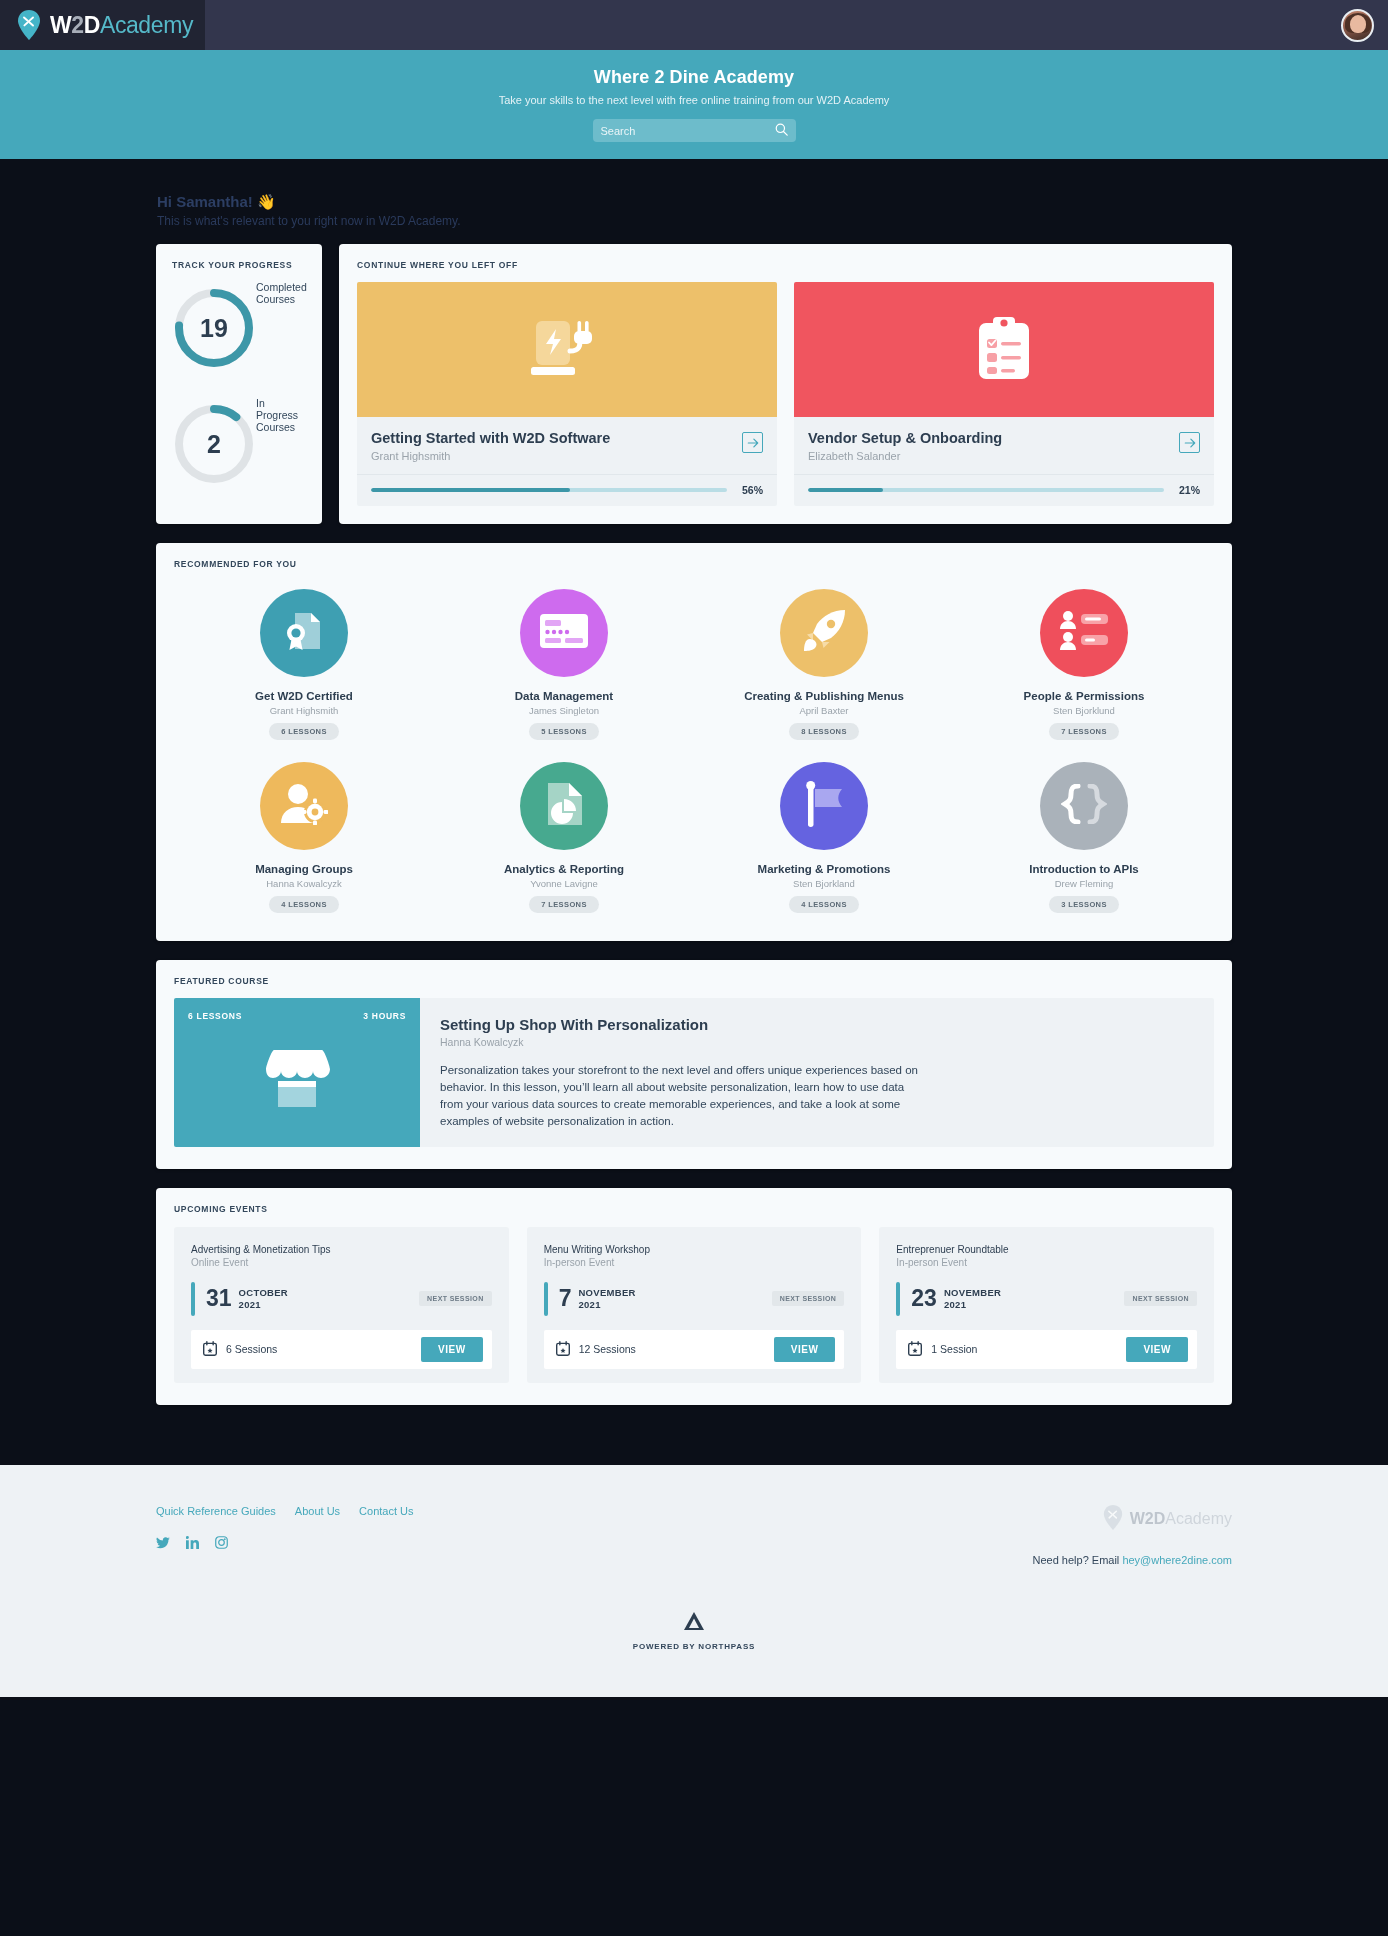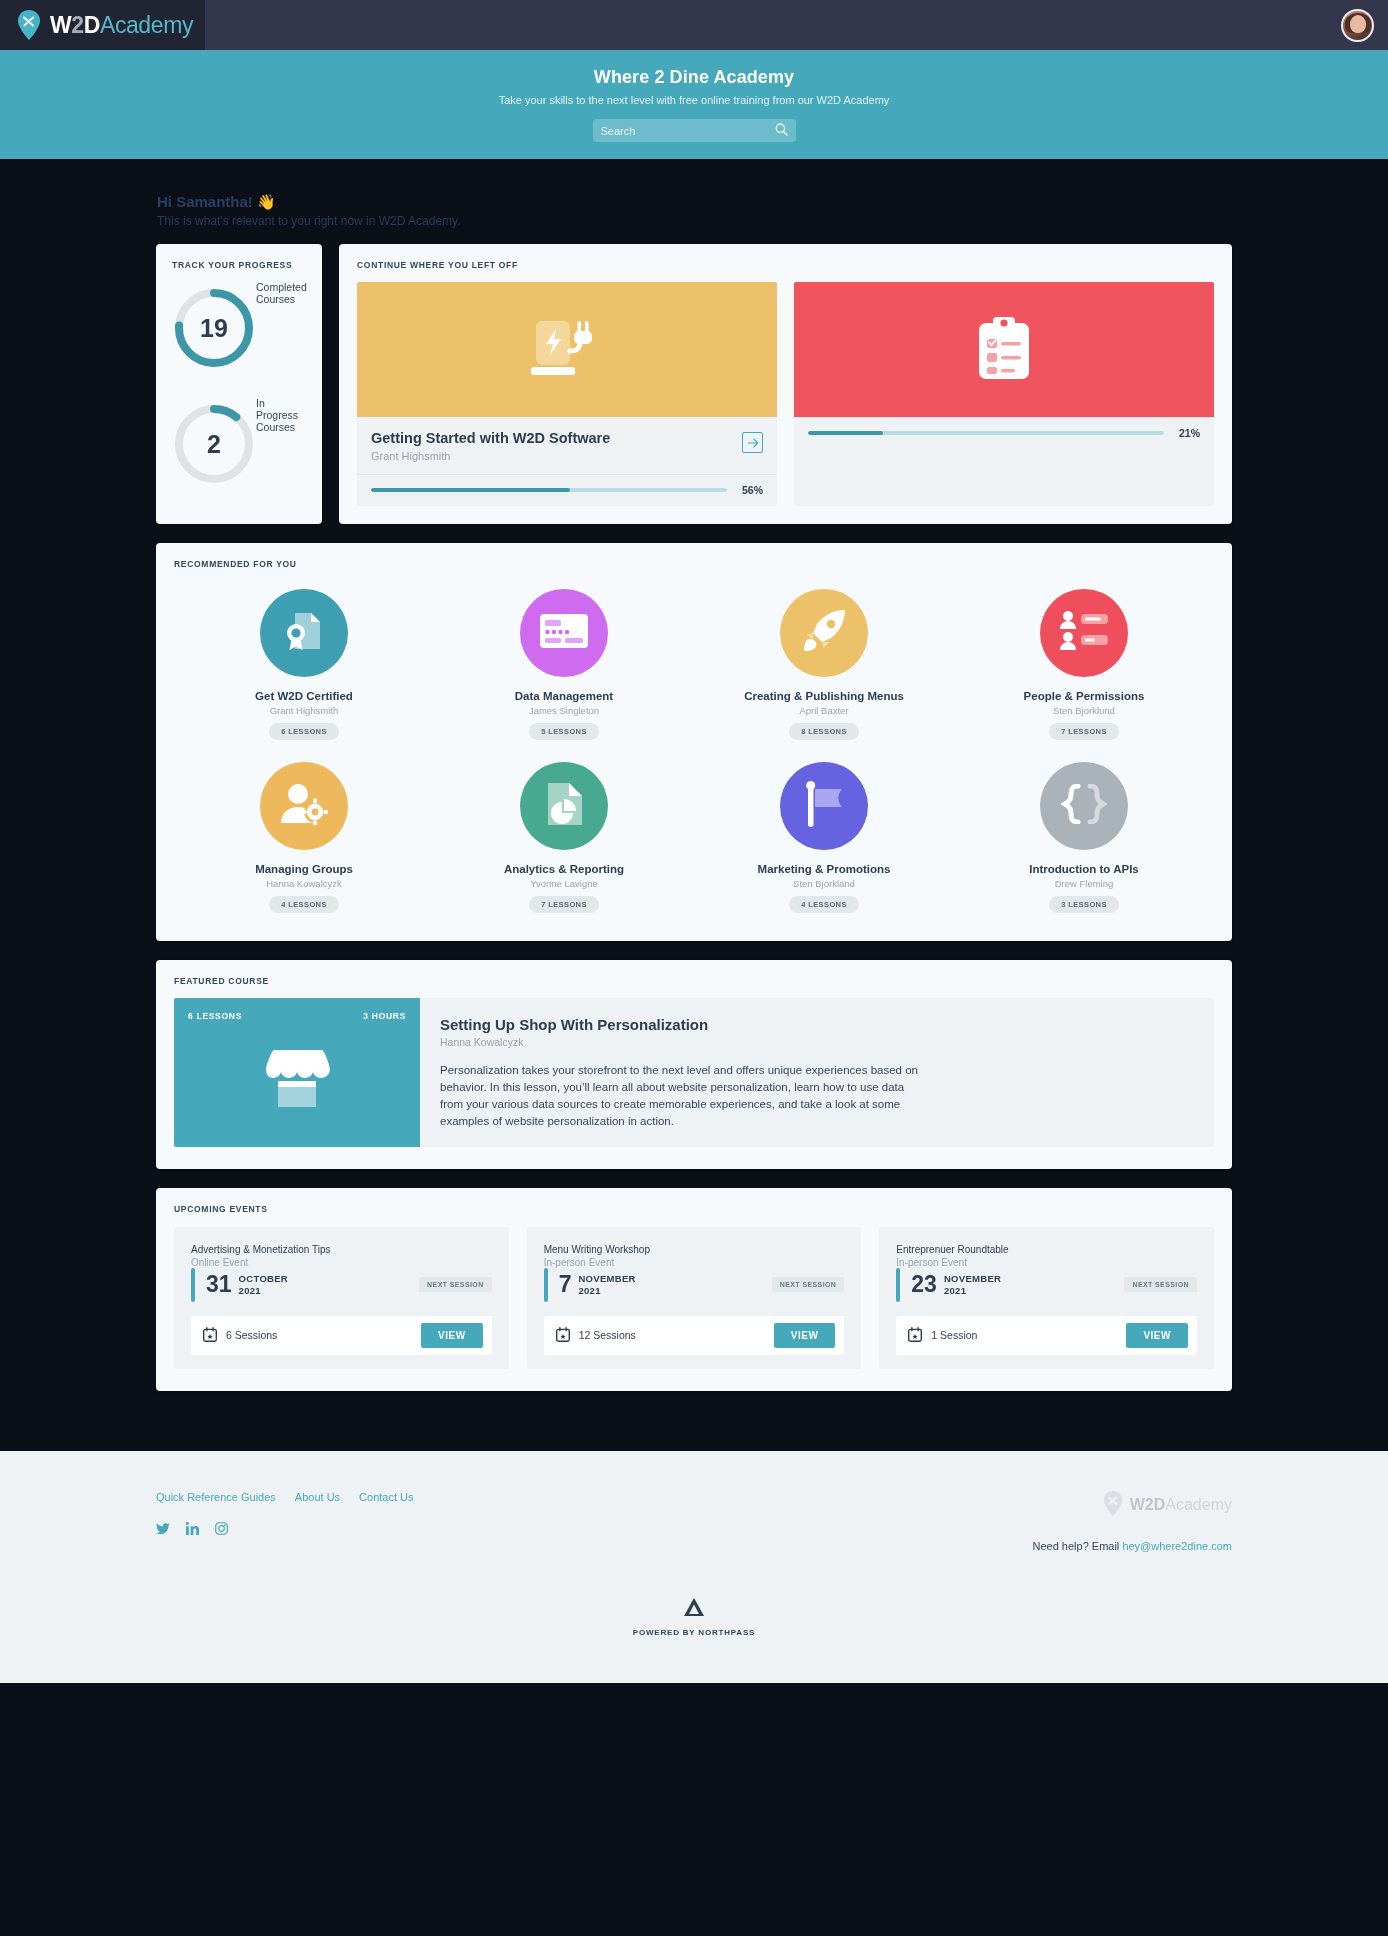--- a/index.html
+++ b/index.html
@@ -174,21 +174,21 @@
   .feat-title { font-size: 15px; font-weight: bold; color: #2d3e50; }
   .feat-author { font-size: 10.5px; color: #9aa3ab; margin-top: 3px; }
   .feat-desc { margin-top: 14px; font-size: 11.5px; line-height: 1.5; color: #33475b; max-width: 490px; }
 
   
   .events-card { margin-top: 19px; padding: 16px 18px 22px; }
   .events-grid { display: grid; grid-template-columns: repeat(3,1fr); gap: 18px; margin-top: 13px; }
   .event { background: #eef2f5; border-radius: 3px; padding: 17px 17px 14px; }
   .event-title { font-size: 10px; color: #2d3e50; }
   .event-type { font-size: 10px; color: #9aa3ab; margin-top: 2px; }
-  .event-date-row { display: flex; align-items: center; }
+  .event-date-row { display: flex; align-items: center; margin-top: 14px; }
   .date-bar { width: 4px; height: 34px; background: #45a8bb; border-radius: 2px; margin-right: 11px; }
   .date-day { font-size: 23px; font-weight: bold; color: #2d3e50; line-height: 1; }
   .date-mon { font-size: 9.5px; font-weight: bold; color: #2d3e50; line-height: 1.25; letter-spacing:.3px; margin-left: 7px; }
   .next-pill {
     margin-left: auto; background: #e2e7ea; color: #6c7a86;
     font-size: 7px; font-weight: bold; letter-spacing: .4px;
     padding: 4px 8px; border-radius: 2px;
   }
   .event-foot {
     margin-top: 14px; background: #ffffff; border-radius: 2px;
@@ -340,20 +340,31 @@
                   <circle cx="29" cy="8" r="3.6" fill="#f0555f"></circle>
                   <rect x="12" y="24" width="10" height="9" rx="2.5" fill="#f7a0a6"></rect>
                   <rect x="12" y="38" width="10" height="9" rx="2.5" fill="#f7a0a6"></rect>
                   <rect x="12" y="52" width="10" height="7" rx="2.5" fill="#f7a0a6"></rect>
                   <rect x="26" y="27" width="20" height="3.4" rx="1.7" fill="#f7a0a6"></rect>
                   <rect x="26" y="41" width="20" height="3.4" rx="1.7" fill="#f7a0a6"></rect>
                   <rect x="26" y="54" width="14" height="3.4" rx="1.7" fill="#f7a0a6"></rect>
                   <path d="M14 27.5l2.4 2.6 4-4.6" stroke="#ffffff" stroke-width="1.8" fill="none" stroke-linecap="round" stroke-linejoin="round"></path>
                 </svg>
               </span>
+            </div>
+            <div class="tile-body">
+              <div>
+                <div class="tile-title">Vendor Setup &amp; Onboarding</div>
+                <div class="tile-author">Elizabeth Salander</div>
+              </div>
+              <button class="arrow-btn">
+                <svg width="12" height="12" viewBox="0 0 14 14">
+                    <path d="M1.5 7h11M8 2.5L12.5 7 8 11.5" stroke="#45a8bb" stroke-width="1.4" fill="none" stroke-linecap="round" stroke-linejoin="round"></path>
+                  </svg>
+              </button>
             </div>
             <div class="tile-progress">
               <div class="bar">
                   <i id="bar1" style="width: 21%;"></i>
                 </div>
               <div class="pct">21%</div>
             </div>
           </div>
 
         </div>

